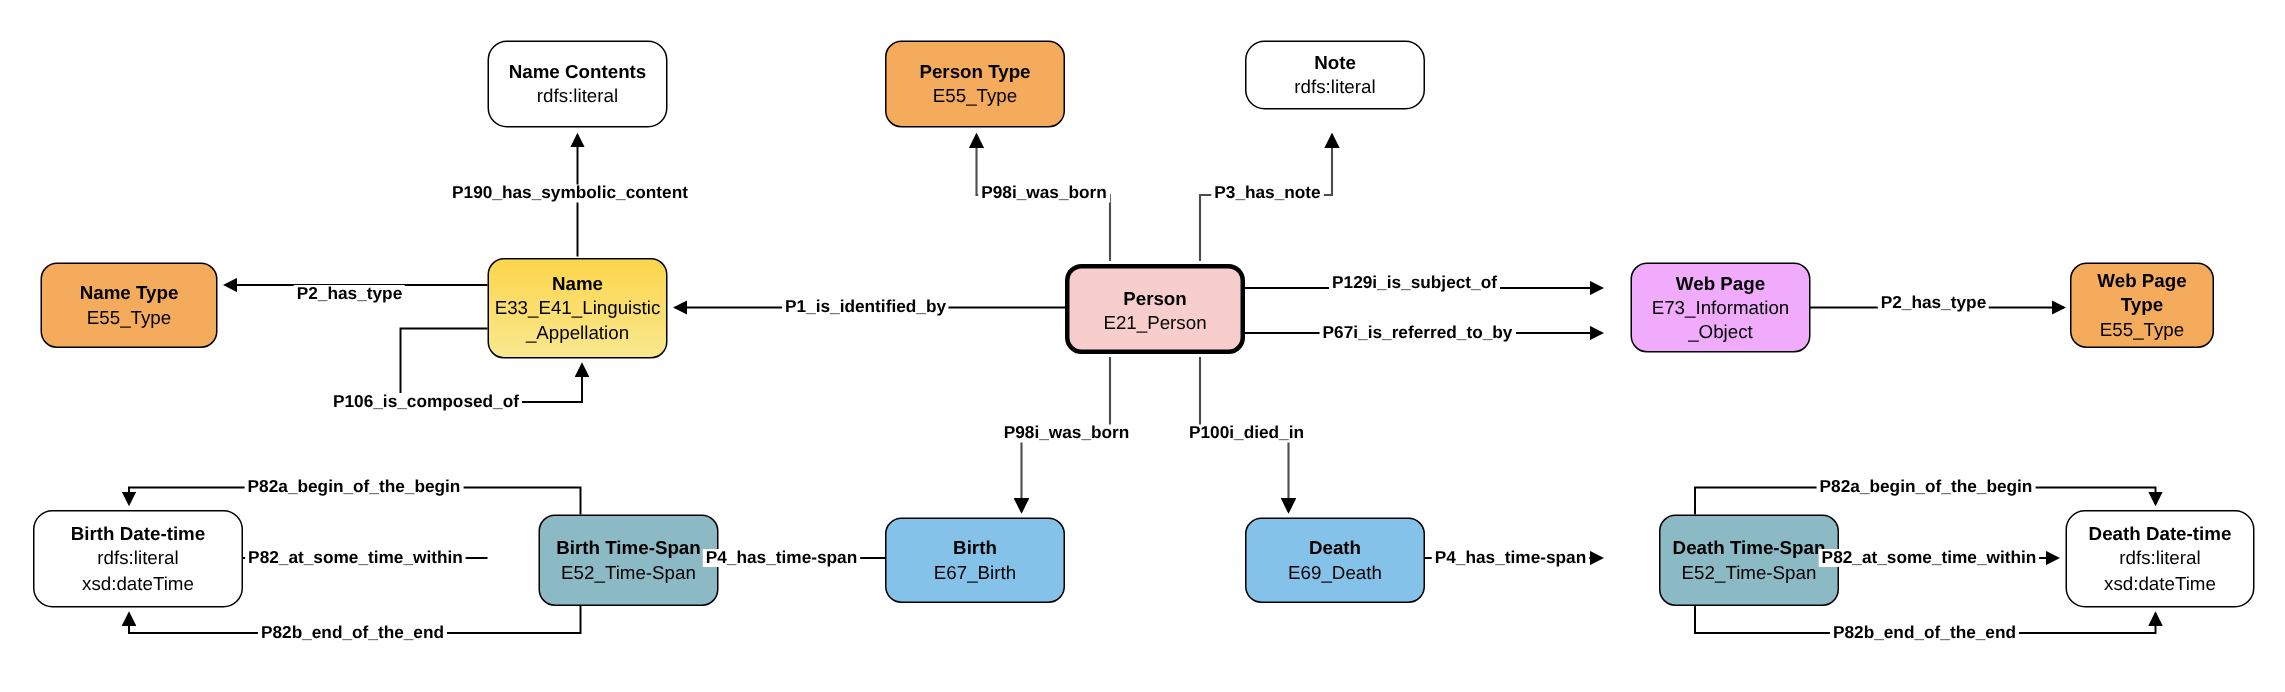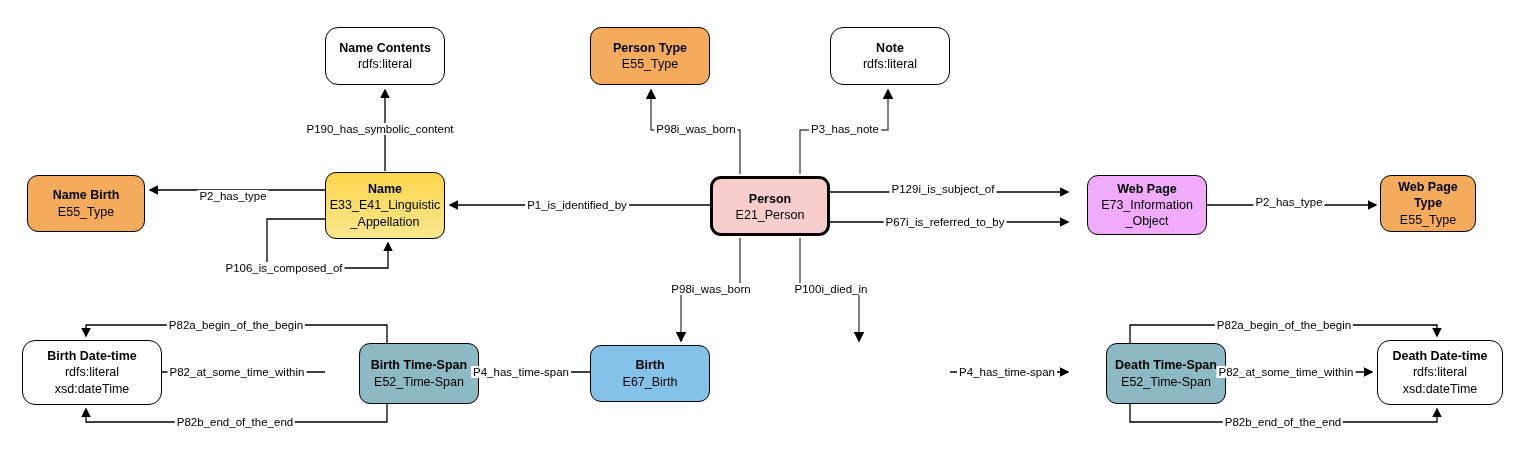--- a/index.html
+++ b/index.html
@@ -14,21 +14,21 @@
   .node .title{font-weight:bold;}
   .white{background:#ffffff;border-radius:13px;}
   .orange{background:#F5AB5C;}
   .pink{background:#F8CECC;border-width:3px;justify-content:space-between;}
   .yellow{background:#f0abfc;margin-left:15px;}
   .ygrad{background:linear-gradient(180deg,#FCD54B 0%,#F9E88F 100%);}
   .blue{background:#85C2EA;}
   .teal{background:#8BB9C4;margin-left:34px;}
   .elabel{
     position:absolute;transform:translate(-50%,-50%);
-    font-size:11.5px;color:#000;background:#ffffff;padding:0 2px;white-space:nowrap;
+    font-size:11.5px;color:#000;background:#ffffff;padding:0 2px;white-space:nowrap;font-weight:bold;
   }
 </style>
 </head>
 <body>
 
 <div id="canvas">
 
   <svg id="wires" xmlns="http://www.w3.org/2000/svg" viewBox="0 0 1523 461">
     <defs>
       <marker id="arr" viewBox="0 0 10 10" refX="8.5" refY="5" markerWidth="7.5" markerHeight="7.5" orient="auto">
@@ -78,27 +78,27 @@
   <div class="node white" style="left:325px;top:27px;width:120px;height:58px">
     <div class="title">Name Contents</div>
     <div class="sub">rdfs:literal</div>
   </div>
 
   <div class="node orange" style="left:590px;top:27px;width:120px;height:58px">
     <div class="title">Person Type</div>
     <div class="sub">E55_Type</div>
   </div>
 
-  <div class="node white" style="left:830px;top:27px;width:120px;height:58px">
+  <div class="node white" style="left:830px;top:27px;width:120px;height:46px">
     <div class="title">Note</div>
     <div class="sub">rdfs:literal</div>
   </div>
 
   <div class="node orange" style="left:27px;top:175px;width:118px;height:57px">
-    <div class="title">Name Birth</div>
+    <div class="title">Name Type</div>
     <div class="sub">E55_Type</div>
   </div>
 
   <div class="node ygrad" style="left:325px;top:172px;width:120px;height:67px">
     <div class="title">Name</div>
     <div class="sub">E33_E41_Linguistic</div>
     <div class="sub">_Appellation</div>
   </div>
 
   <div class="node pink" style="left:710px;top:176px;width:120px;height:60px">
@@ -126,20 +126,24 @@
   <div class="node teal" style="left:325px;top:343px;width:120px;height:61px">
     <div class="title">Birth Time-Span</div>
     <div class="sub">E52_Time-Span</div>
   </div>
 
   <div class="node blue" style="left:590px;top:345px;width:120px;height:57px">
     <div class="title">Birth</div>
     <div class="sub">E67_Birth</div>
   </div>
 
+  <div class="node blue" style="left:830px;top:345px;width:120px;height:57px">
+    <div class="title">Death</div>
+    <div class="sub">E69_Death</div>
+  </div>
 
   <div class="node teal" style="left:1072px;top:343px;width:120px;height:61px">
     <div class="title">Death Time-Span</div>
     <div class="sub">E52_Time-Span</div>
   </div>
 
   <div class="node white" style="left:1377px;top:340px;width:126px;height:65px">
     <div class="title">Death Date-time</div>
     <div class="sub">rdfs:literal</div>
     <div class="sub">xsd:dateTime</div>

